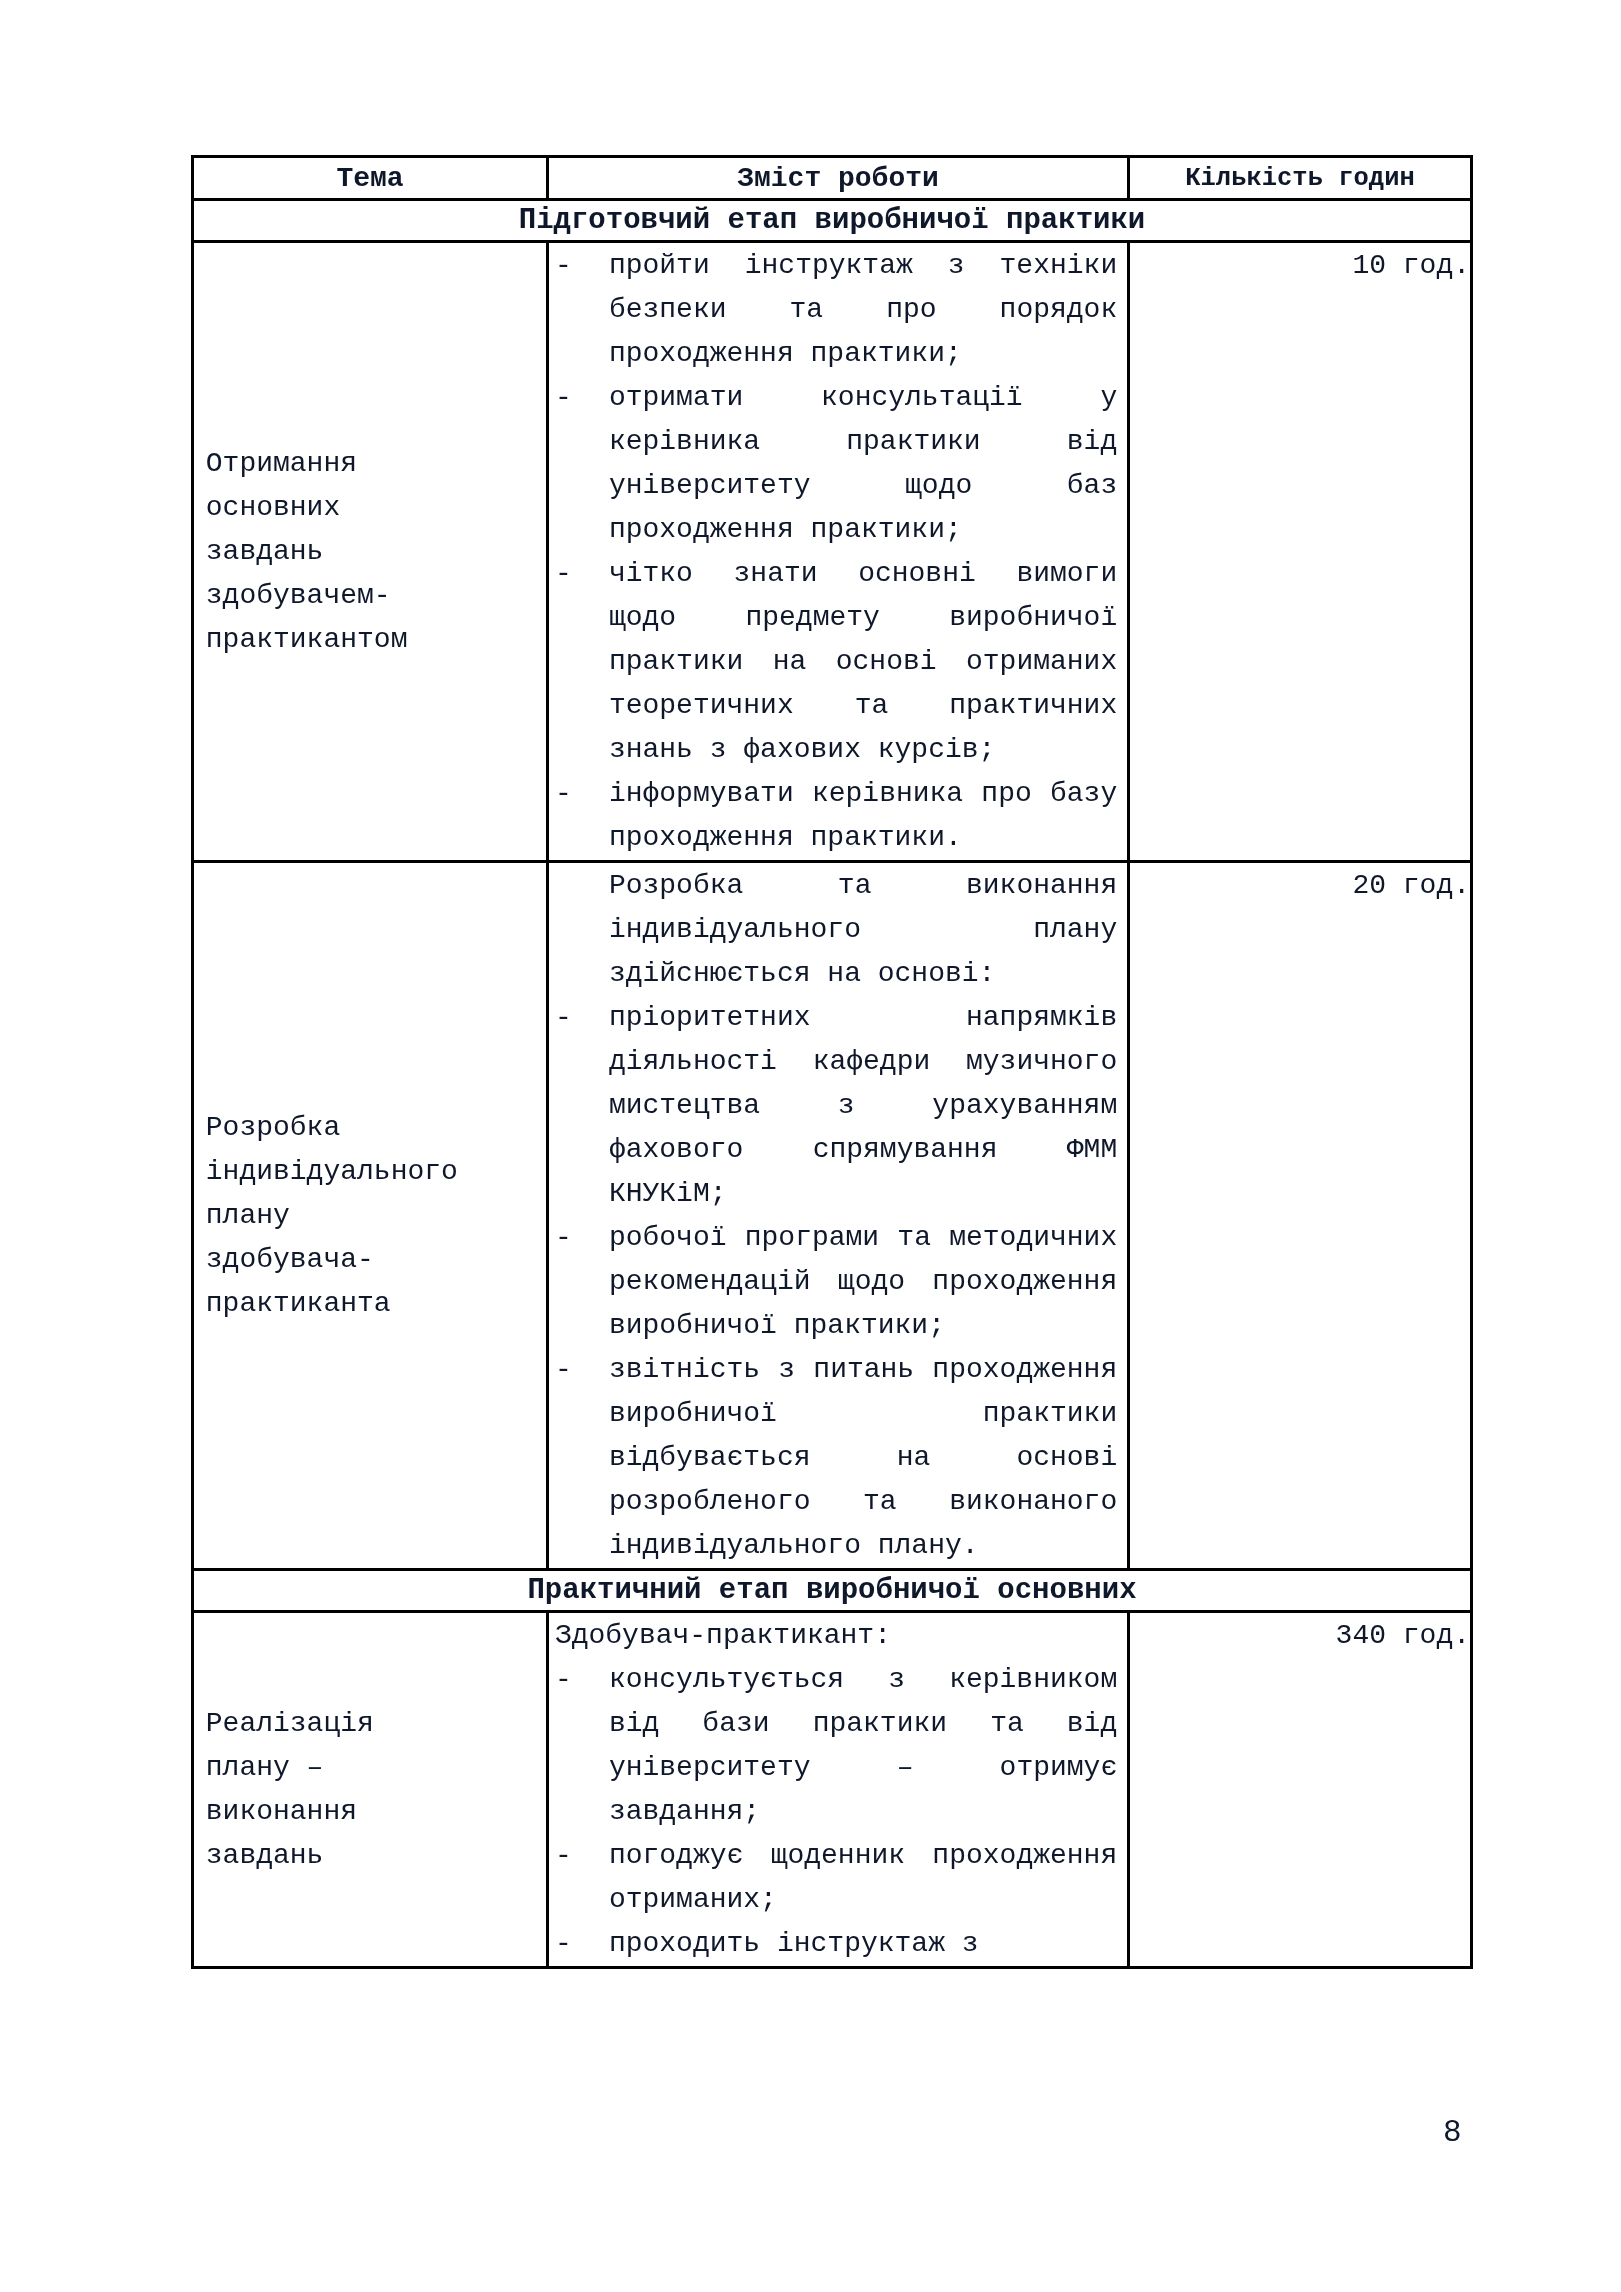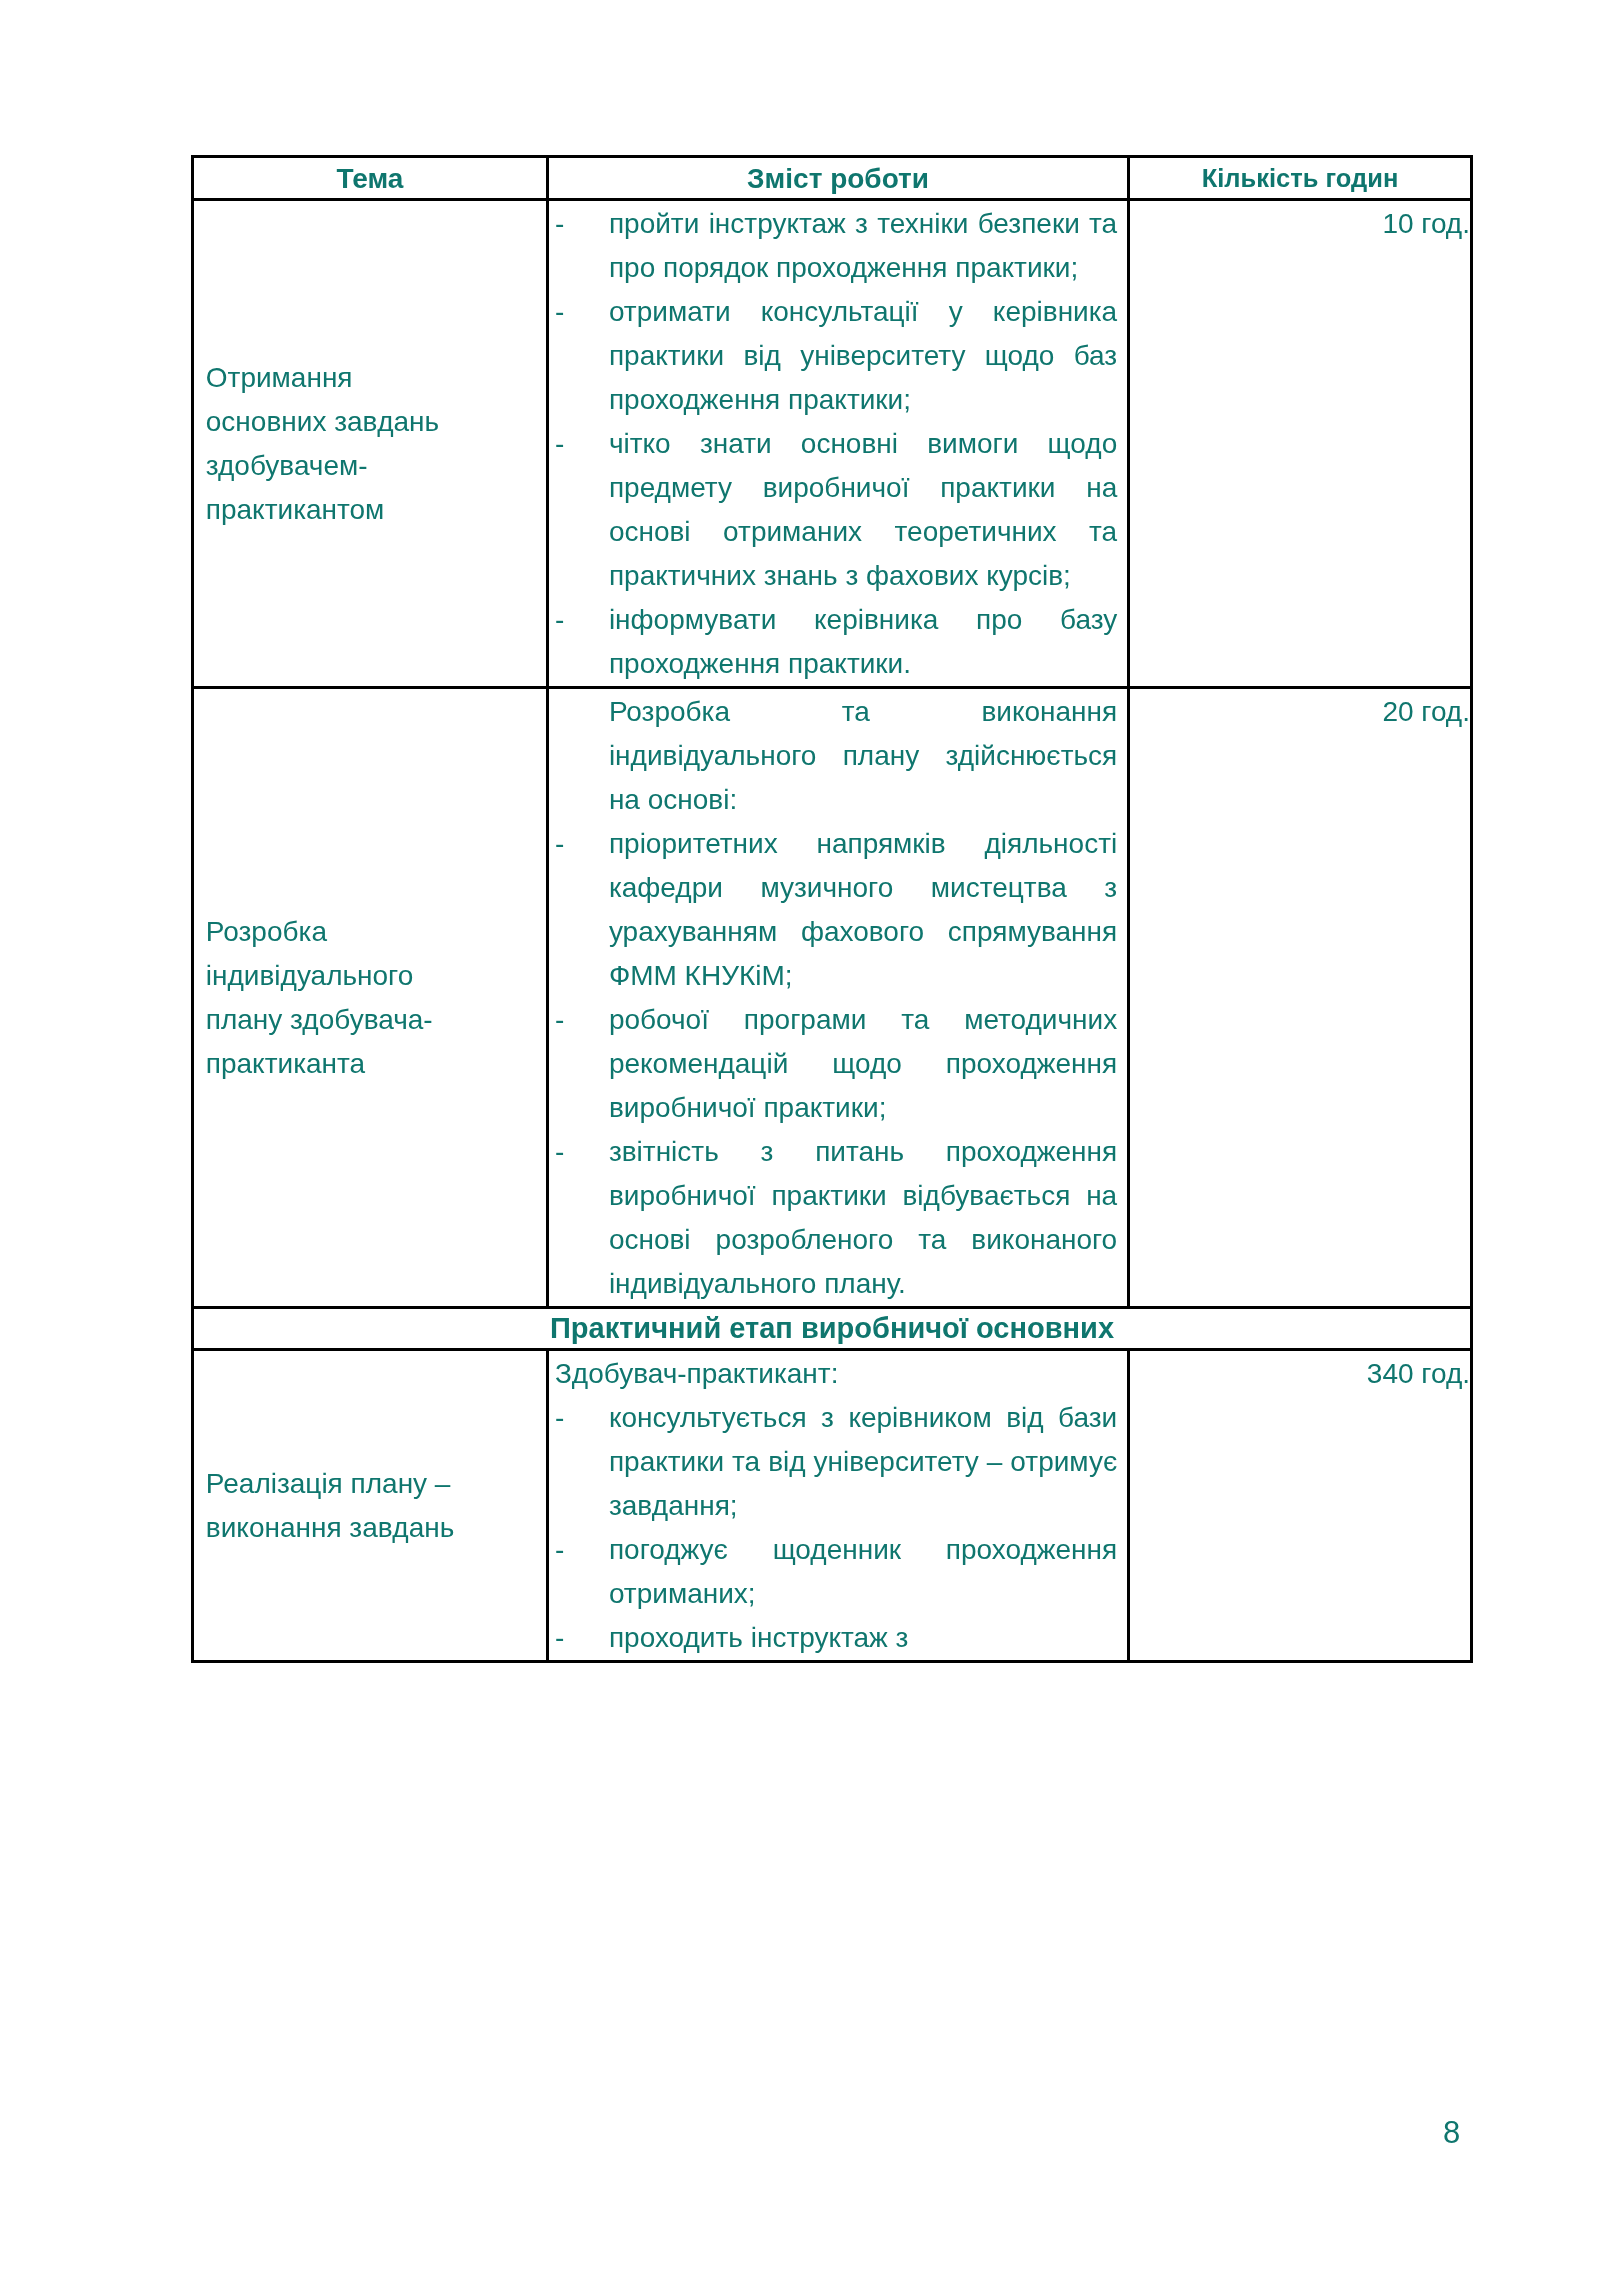--- a/index.html
+++ b/index.html
@@ -2,22 +2,22 @@
 <html><head>
 <meta charset="utf-8">
 <style>
   * { margin: 0; padding: 0; box-sizing: border-box; }
   html, body { background: #e8e8e8; }
   .page {
     position: relative;
     width: 1621px;
     height: 2293px;
     background: #ffffff;
-    font-family: Liberation Sans, sans-serif;
-    color: #0f766e;
+    font-family: Liberation Mono, monospace;
+    color: #0f172a;
     overflow: hidden;
   }
   table.doc-table {
     position: absolute;
     left: 191px;
     top: 155px;
     width: 1279px;
     border-collapse: collapse;
     table-layout: fixed;
     font-size: 28px;
@@ -93,20 +93,23 @@
       <col style="width:343px">
     </colgroup>
 
     <tbody>
         <tr class="tr-head">
       <th>Тема</th>
       <th>Зміст роботи</th>
       <th class="th-hours">Кількість годин</th>
     </tr>
 
+    <tr class="tr-sec">
+      <td colspan="3">Підготовчий етап виробничої практики</td>
+    </tr>
 
     <tr>
       <td class="theme-cell">
         <div class="theme-text">Отримання основних завдань здобувачем-практикантом</div>
       </td>
       <td class="content-cell">
         <div class="li">
           <span class="dash">-</span>
           <span>пройти інструктаж з техніки безпеки та про порядок проходження практики;</span>
         </div>

